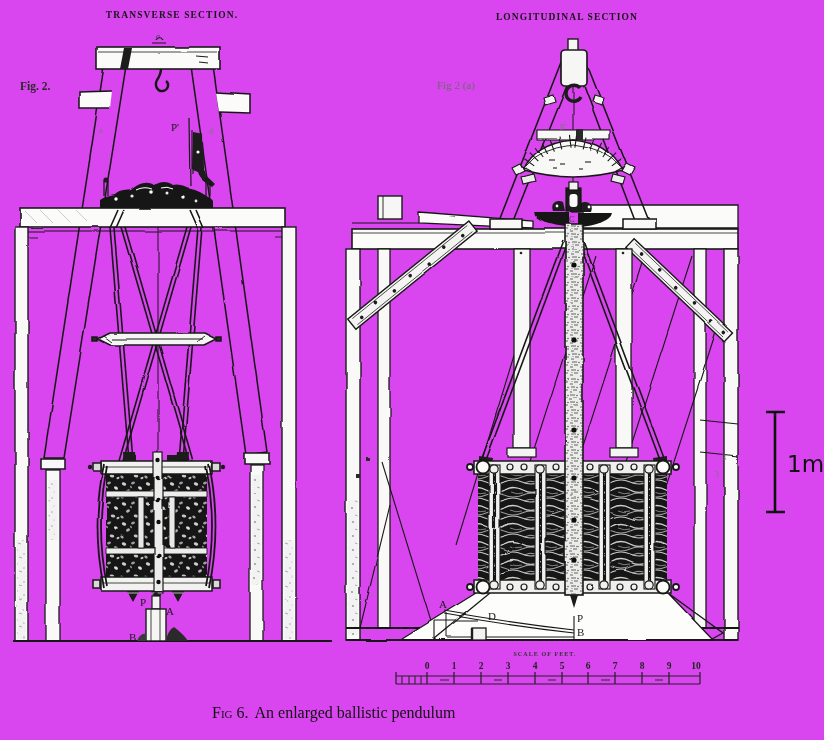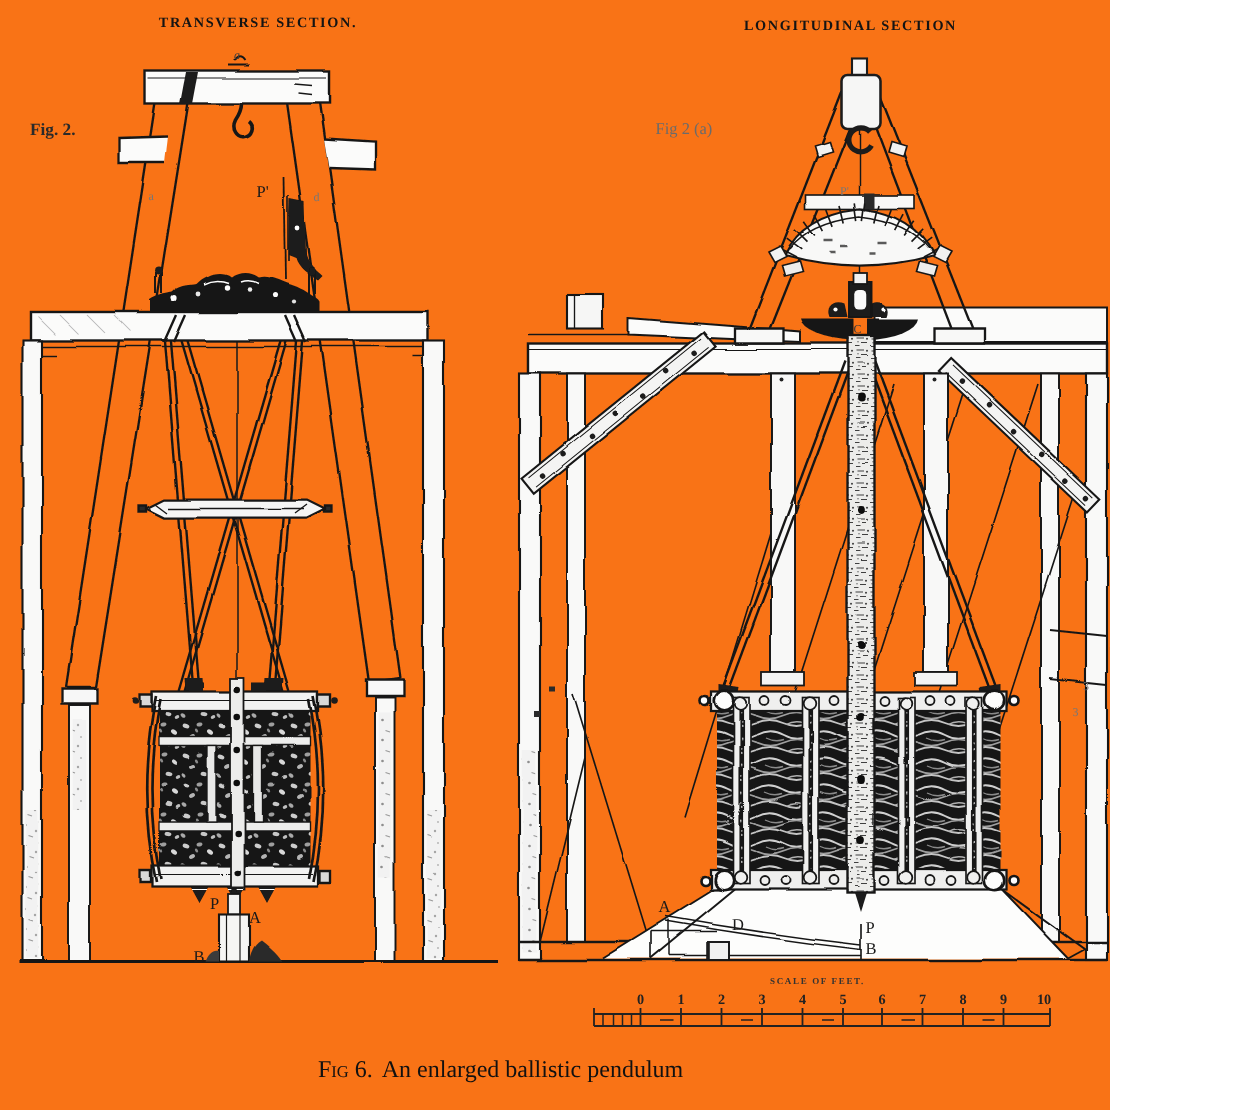--- a/index.html
+++ b/index.html
@@ -1,16 +1,16 @@
 <!DOCTYPE html>
 <html><head>
 <meta charset="utf-8">
 <style>
   html,body{margin:0;padding:0;background:#ffffff;}
-  #page{position:relative;width:740px;height:740px;background:#f97316;overflow:hidden;
+  #page{position:relative;width:824px;height:740px;background:#d946ef;overflow:hidden;
         font-family:"Liberation Serif", serif;}
   svg{position:absolute;left:0;top:0;}
   text{fill:#1c1c1c;}
   .eng-title{font-family:"Liberation Serif", serif;font-size:9.5px;font-weight:bold;letter-spacing:1.1px;fill:#141414;}
   .figlab{font-family:"Liberation Serif", serif;font-size:11.5px;font-weight:bold;fill:#2a2a2a;}
   .figlab2{font-family:"Liberation Serif", serif;font-size:11px;fill:#6b6b6b;}
   .partlab{font-family:"Liberation Serif", serif;font-size:11px;fill:#1a1a1a;}
   .partlab-sm{font-family:"Liberation Serif", serif;font-size:8px;fill:#3c3c3c;}
   .faint{fill:#777;}
   .meter{font-family:"DejaVu Sans", sans-serif;font-size:23px;fill:#111;}

